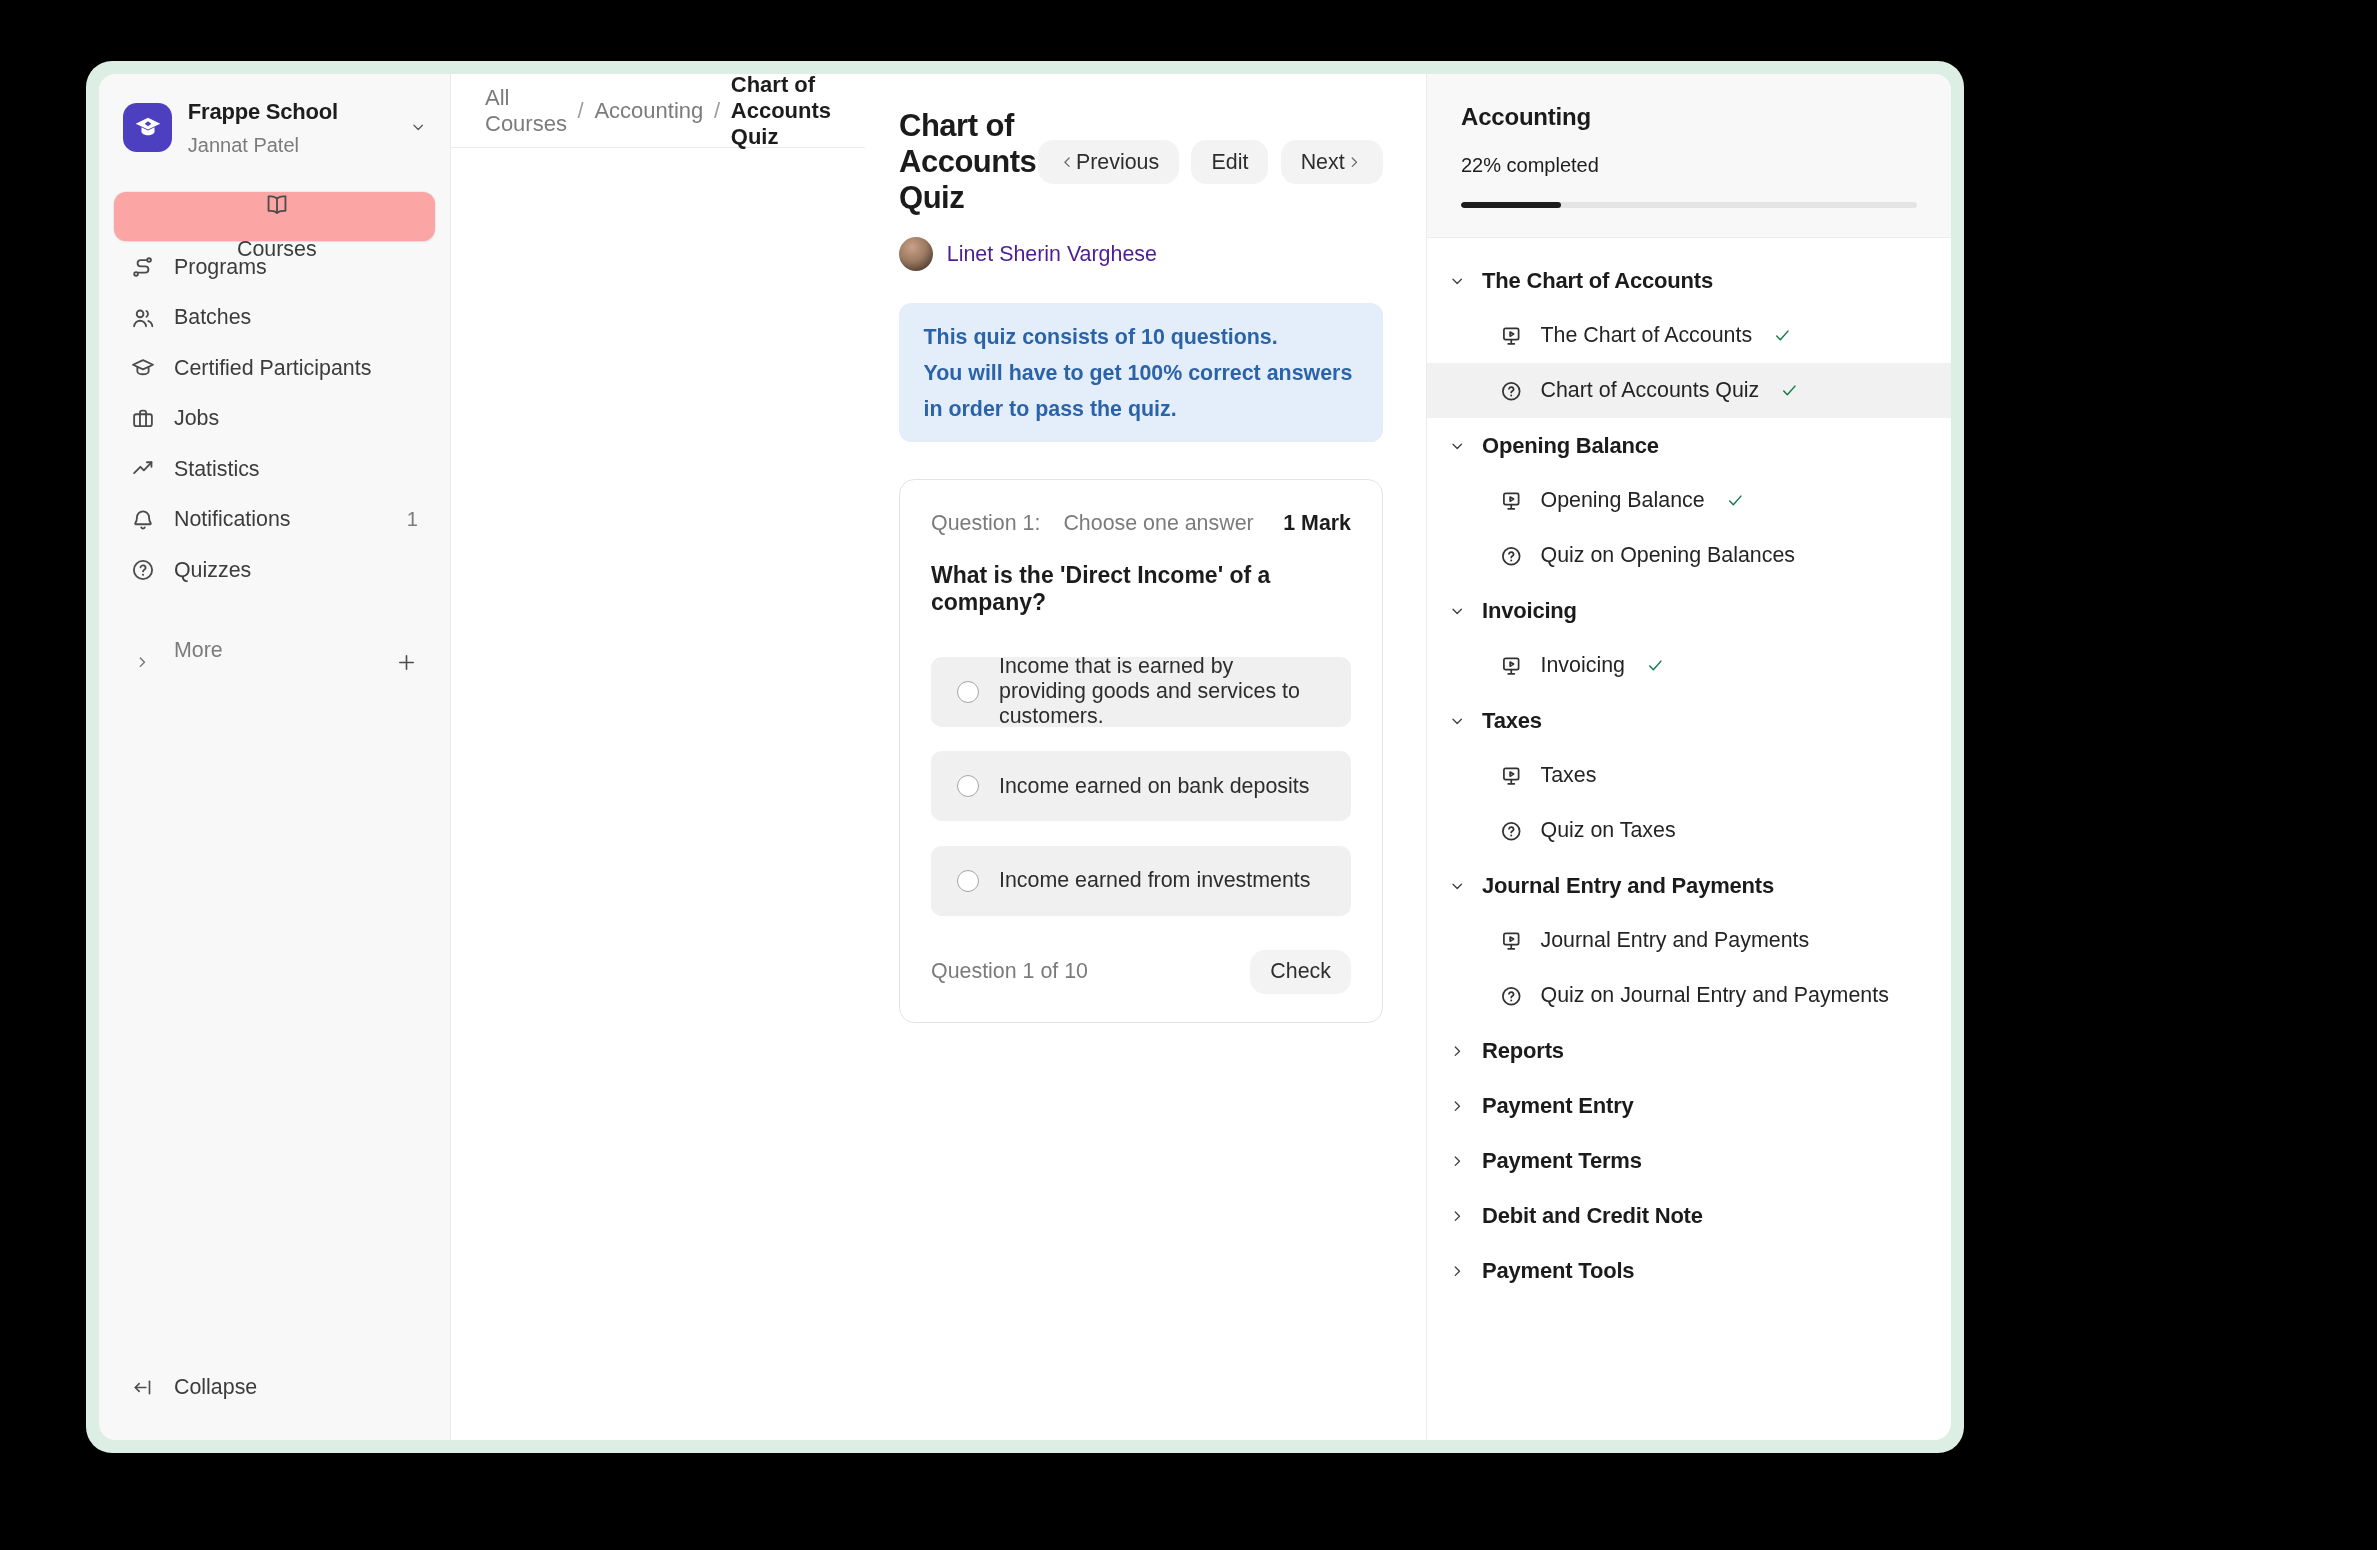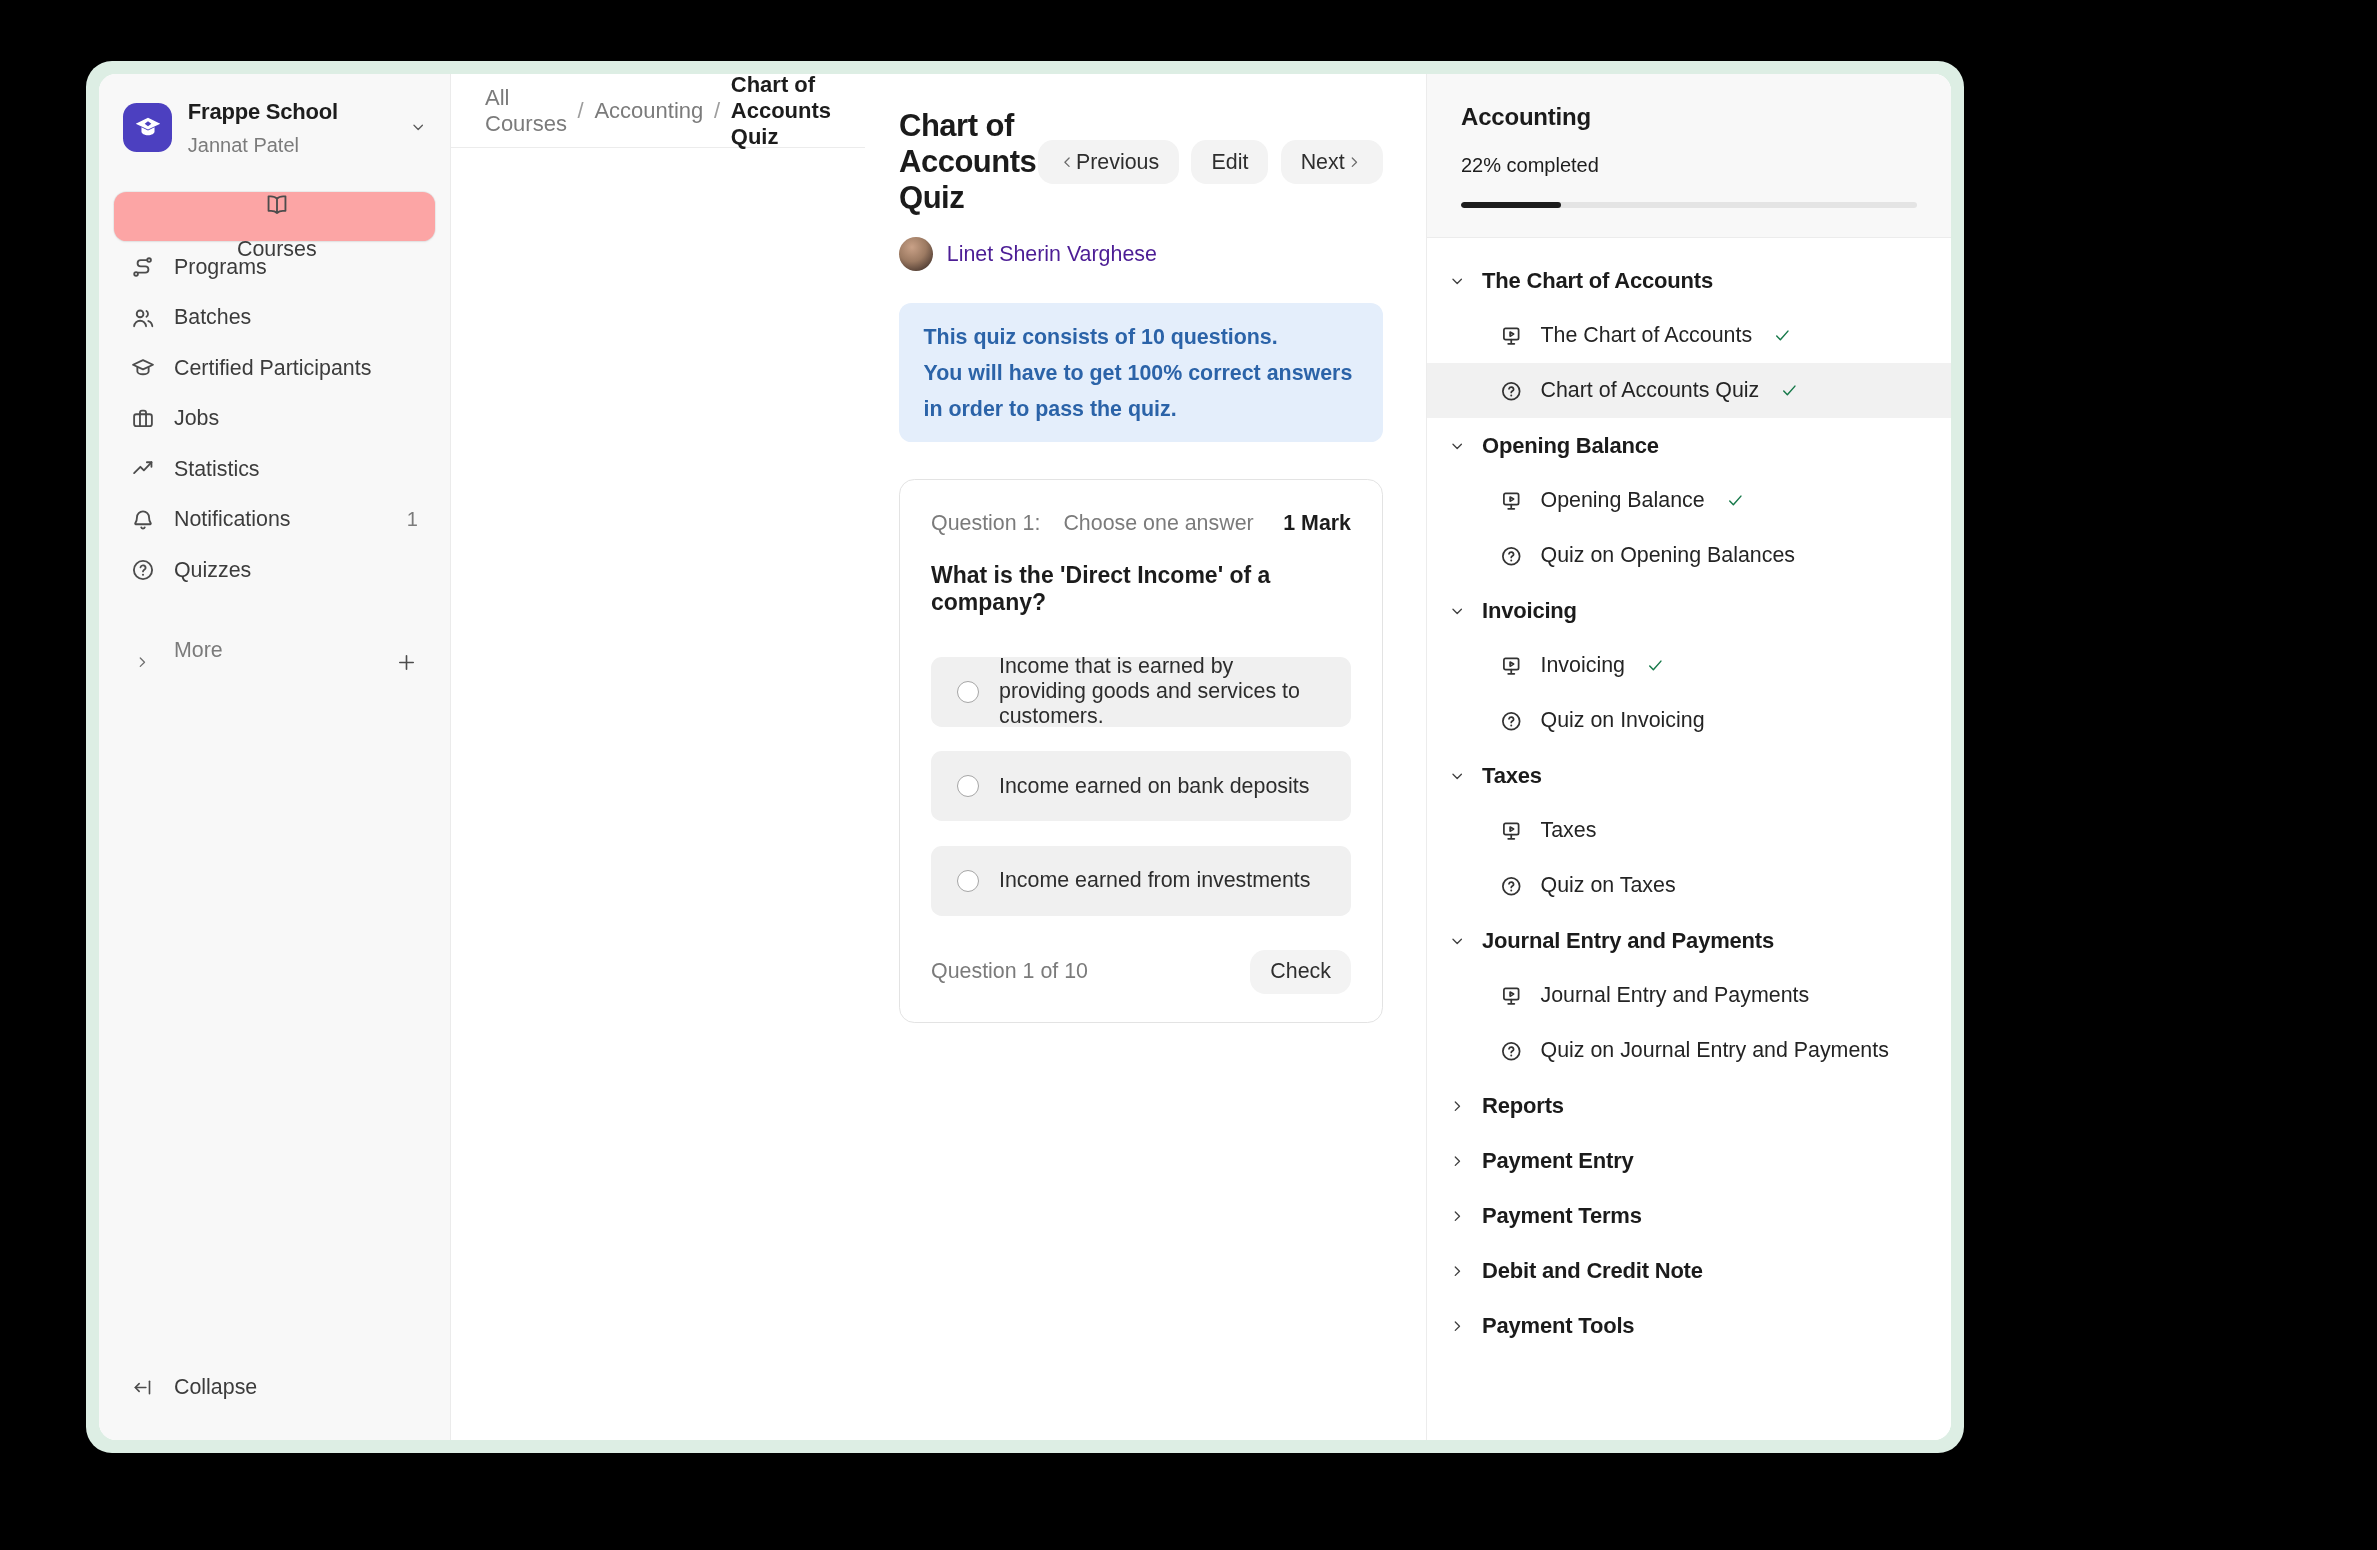--- a/index.html
+++ b/index.html
@@ -427,31 +427,20 @@
                     <path d="M9 19.4h6"></path>
                   </svg>
                 </span>
     <span class="item-label">Invoicing</span>
     <span class="icon check">
                   <svg viewBox="0 0 24 24" fill="none" stroke="currentColor" stroke-width="1.7" stroke-linecap="round" stroke-linejoin="round">
                     <path d="m5.5 12.8 4.2 4.4 8.8-10.1"></path>
                   </svg>
                 </span>
   </div>
-              <div class="item-row">
-    <span class="icon lesson-icon">
-                  <svg viewBox="0 0 24 24" fill="none" stroke="currentColor" stroke-width="1.7" stroke-linecap="round" stroke-linejoin="round">
-                    <circle cx="12" cy="12" r="8.2"></circle>
-                    <path d="M9.8 9.6a2.3 2.3 0 0 1 4.5.6c0 1.5-2.3 1.7-2.3 3"></path>
-                    <circle cx="12" cy="16.2" r=".95" fill="currentColor" stroke="none"></circle>
-                  </svg>
-                </span>
-    <span class="item-label">Quiz on Invoicing</span>
-    <span class="icon check" hidden=""></span>
-  </div>
               <div class="sec-row">
     <span class="icon chev">
                   <svg viewBox="0 0 24 24" fill="none" stroke="currentColor" stroke-width="1.7" stroke-linecap="round" stroke-linejoin="round">
                     <path d="M6.5 9.5 12 15l5.5-5.5"></path>
                   </svg>
                 </span>
     <span class="sec-label">Taxes</span>
   </div>
               <div class="item-row">
     <span class="icon lesson-icon">

